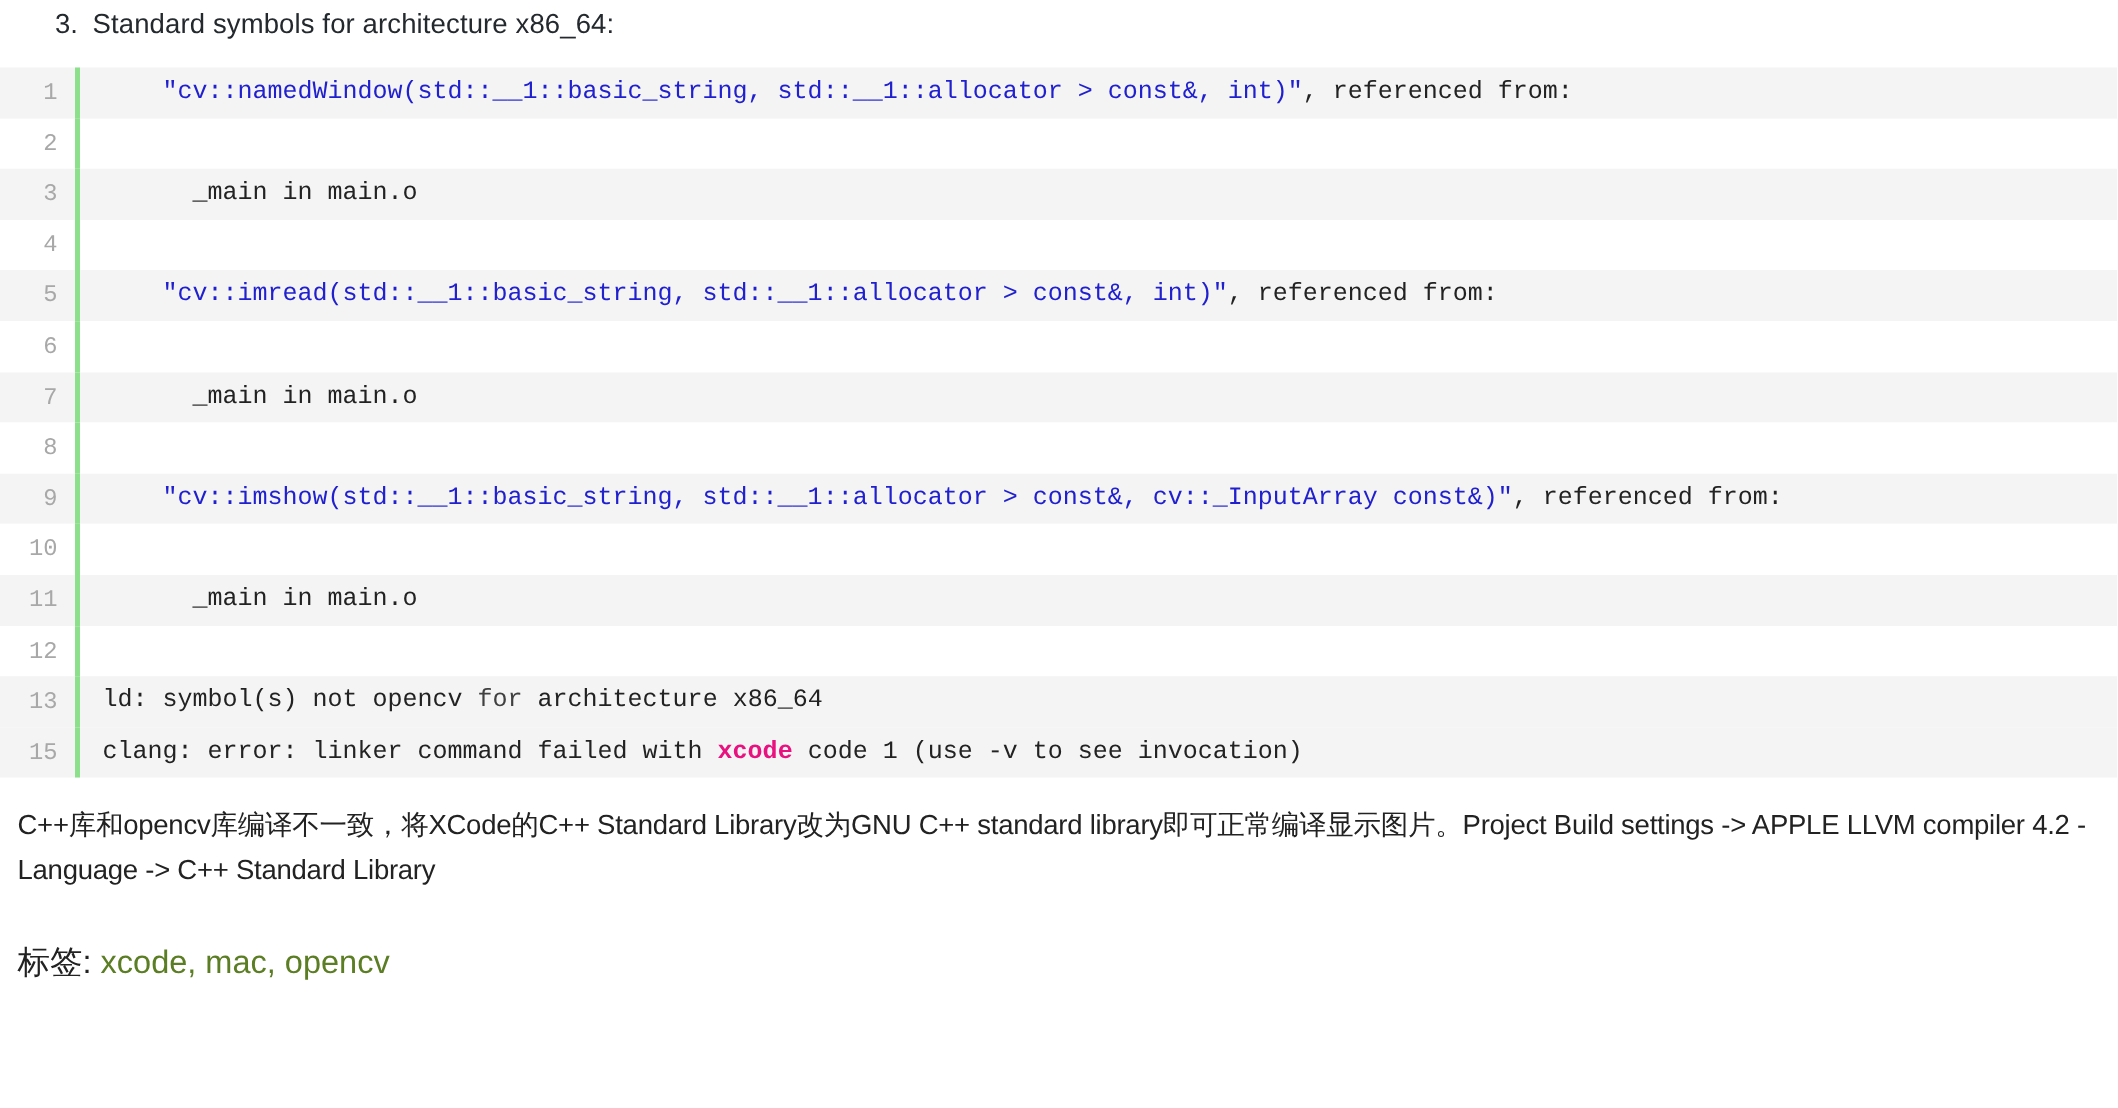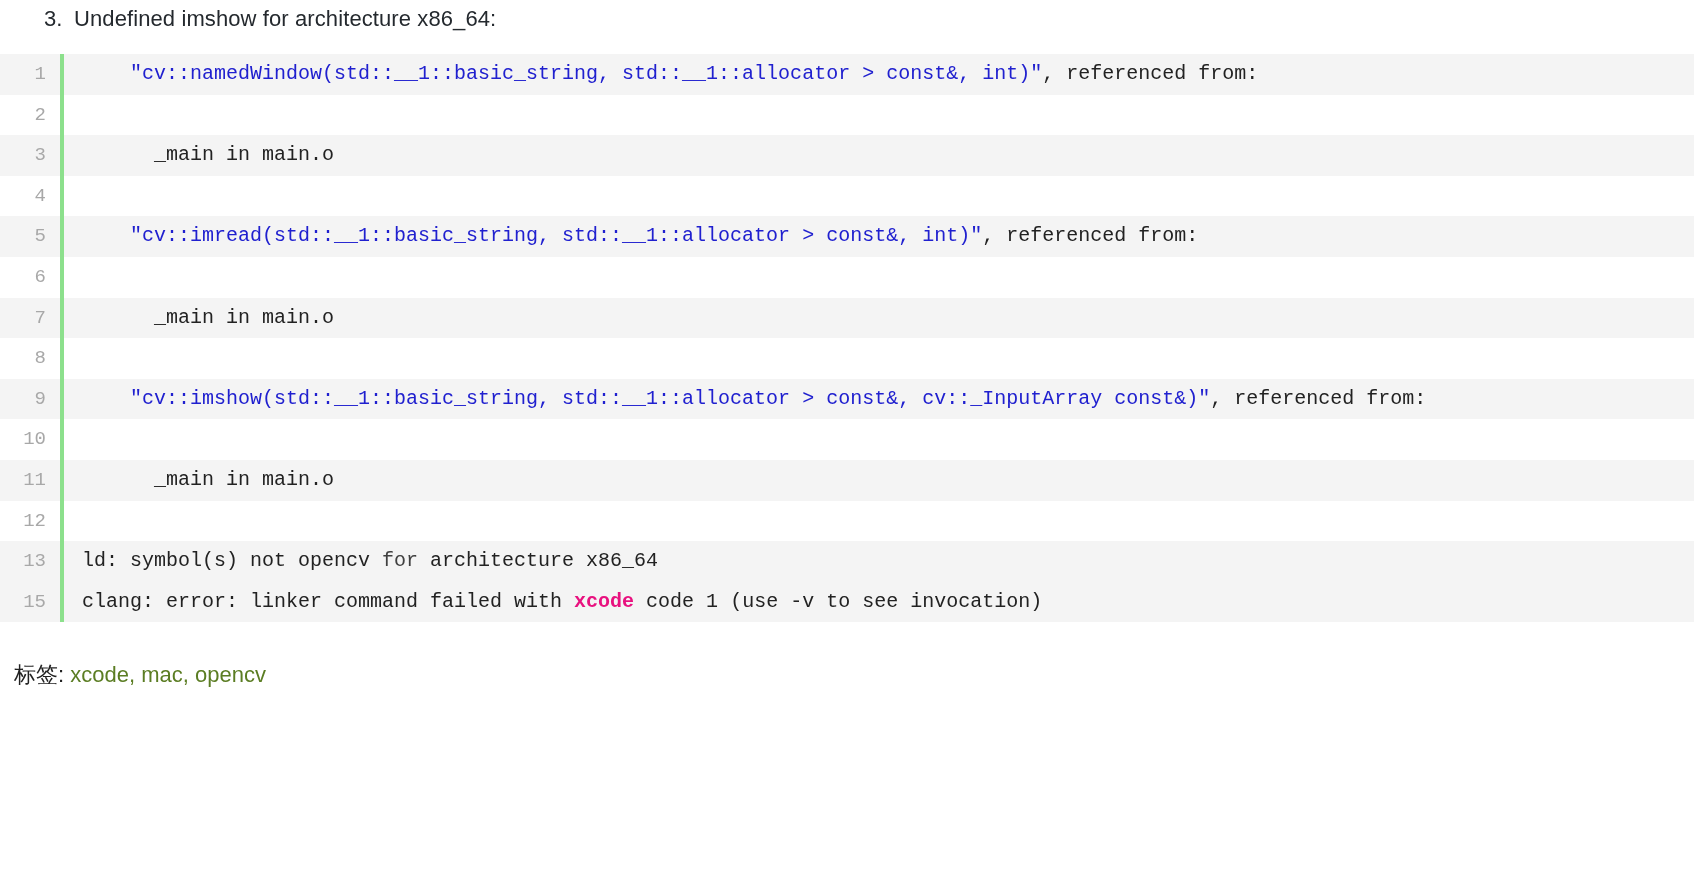--- a/index.html
+++ b/index.html
@@ -94,39 +94,39 @@
     font-size: 22px;
     line-height: 36px;
     color: #222222;
     font-family: "Liberation Sans", sans-serif;
     letter-spacing: -0.2px;
   }
 
   
   .tags {
     margin: 38px 0 16px 14px;
-    font-size: 22px;
+    font-size: 26px;
     color: #222222;
     font-family: "Liberation Sans", sans-serif;
   }
   .tags .tag-label { color: #222222; }
   .tags a.tag-link {
     color: #5b7d23;
     text-decoration: none;
   }
   .tags .tag-sep { color: #5b7d23; }
 </style>
 </head>
 <body>
 
 <div class="page">
 
   <div class="heading-row">
     <span class="heading-num">3.</span>
-    <span class="heading-text">Undefined imshow for architecture x86_64:</span>
+    <span class="heading-text">Standard symbols for architecture x86_64:</span>
   </div>
 
   <table class="codeblock">
     <tbody>
         <tr class="odd">
           <td class="gutter">1</td>
           <td class="codecell"><span class="line-inner"><span class="tok-plain">    </span><span class="tok-str">"cv::namedWindow(std::__1::basic_string, std::__1::allocator &gt; const&amp;, int)"</span><span class="tok-plain">, referenced from:</span></span></td>
         </tr>
         <tr class="even">
           <td class="gutter">2</td>
@@ -176,19 +176,20 @@
           <td class="gutter">13</td>
           <td class="codecell"><span class="line-inner"><span class="tok-plain">ld: symbol(s) not opencv </span><span class="tok-kw">for</span><span class="tok-plain"> architecture x86_64</span></span></td>
         </tr>
         <tr class="odd">
           <td class="gutter">15</td>
           <td class="codecell"><span class="line-inner"><span class="tok-plain">clang: error: linker command failed with </span><span class="tok-exit">xcode</span><span class="tok-plain"> code 1 (use -v to see invocation)</span></span></td>
         </tr>
       </tbody>
   </table>
 
+  <p class="prose">C++库和opencv库编译不一致，将XCode的C++ Standard Library改为GNU C++ standard library即可正常编译显示图片。Project Build settings -&gt; APPLE LLVM compiler 4.2 - Language -&gt; C++ Standard Library</p>
 
   <div class="tags">
     <span class="tag-label">标签: </span>
     <span><a class="tag-link" href="#">xcode</a><span class="tag-sep">, </span><a class="tag-link" href="#">mac</a><span class="tag-sep">, </span><a class="tag-link" href="#">opencv</a></span>
   </div>
 
 </div>
 
 </body></html>

